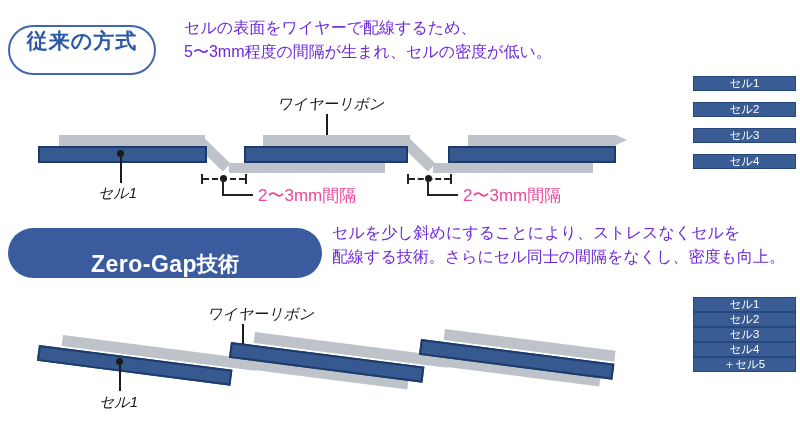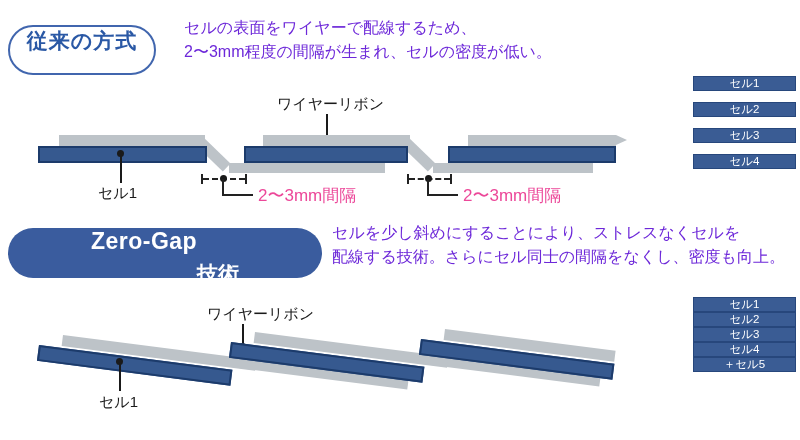--- a/index.html
+++ b/index.html
@@ -8,35 +8,35 @@
   .abs{position:absolute;}
 
   
   .badge-outline{
     left:8px;top:25px;width:148px;height:50px;border:2.5px solid #4166AE;border-radius:27px;
     display:flex;justify-content:center;background:#fff;box-sizing:border-box;
   }
   .badge-outline span{color:#2A58A5;font-weight:bold;font-size:21px;letter-spacing:1px;}
   .badge-fill{
     left:8px;top:228px;width:314px;height:50px;border-radius:26px;background:#3A5C9E;
-    display:flex;align-items:flex-start;justify-content:center;color:#fff;font-weight:bold;white-space:nowrap;
+    display:flex;align-items:flex-end;justify-content:center;color:#fff;font-weight:bold;white-space:nowrap;
   }
   .badge-fill .en{font-size:23px;letter-spacing:.5px;}
   .badge-fill .kana{font-size:14px;margin:0 1px;}
   .badge-fill .suf{font-size:21px;margin-top:32px;}
 
   
   .desc{color:#6d28d9;font-size:16px;line-height:24px;white-space:nowrap;}
 
   
   .cell{background:#36598F;border:2px solid #1C3B6B;box-sizing:border-box;}
   .ribbon{background:#BDC3C8;}
   .lead-line{width:2px;background:#1a1a1a;}
   .lead-dot{width:7px;height:7px;border-radius:50%;background:#1a1a1a;}
-  .dlabel{color:#1a1a1a;font-size:15px;white-space:nowrap;}
+  .dlabel{color:#1a1a1a;font-size:15px;white-space:nowrap;font-style:italic;}
   .gap-label{color:#ec4899;font-size:17px;white-space:nowrap;}
   .tick{width:2px;height:10px;background:#222;}
   .dash{height:0;border-top:2px dashed #222;}
   .lline{background:#222;}
 
   
   .stack{left:693px;width:103px;display:flex;flex-direction:column;}
   .bar{height:15px;background:#3A5C94;border:1.5px solid #27477C;box-sizing:border-box;
        display:flex;align-items:center;justify-content:center;color:#fff;font-size:11.5px;line-height:1;}
   .stack.gapped .bar{margin-bottom:11px;}
@@ -49,21 +49,21 @@
 <body>
 
 <div id="stage">
 
   <div class="abs badge-outline">
     <span>従来の方式</span>
   </div>
 
   <div class="abs desc" style="left:184px;top:16px;">
     <div>セルの表面をワイヤーで配線するため、</div>
-    <div>2〜3mm程度の間隔が生まれ、セルの密度が低い。</div>
+    <div>5〜3mm程度の間隔が生まれ、セルの密度が低い。</div>
   </div>
 
   <div class="abs dlabel" style="left:277px;top:95px;">ワイヤーリボン</div>
   <div class="abs lead-line" style="left:326px;top:114px;height:24px;"></div>
   <div class="abs lead-dot" style="left:323px;top:136px;"></div>
 
   <div class="abs ribbon" style="left:59px;top:135px;width:146px;height:11px;"></div>
   <div class="abs ribbon diag" style="left:201px;top:135px;width:41px;height:11px;"></div>
   <div class="abs ribbon" style="left:229px;top:163px;width:156px;height:10px;"></div>
 

